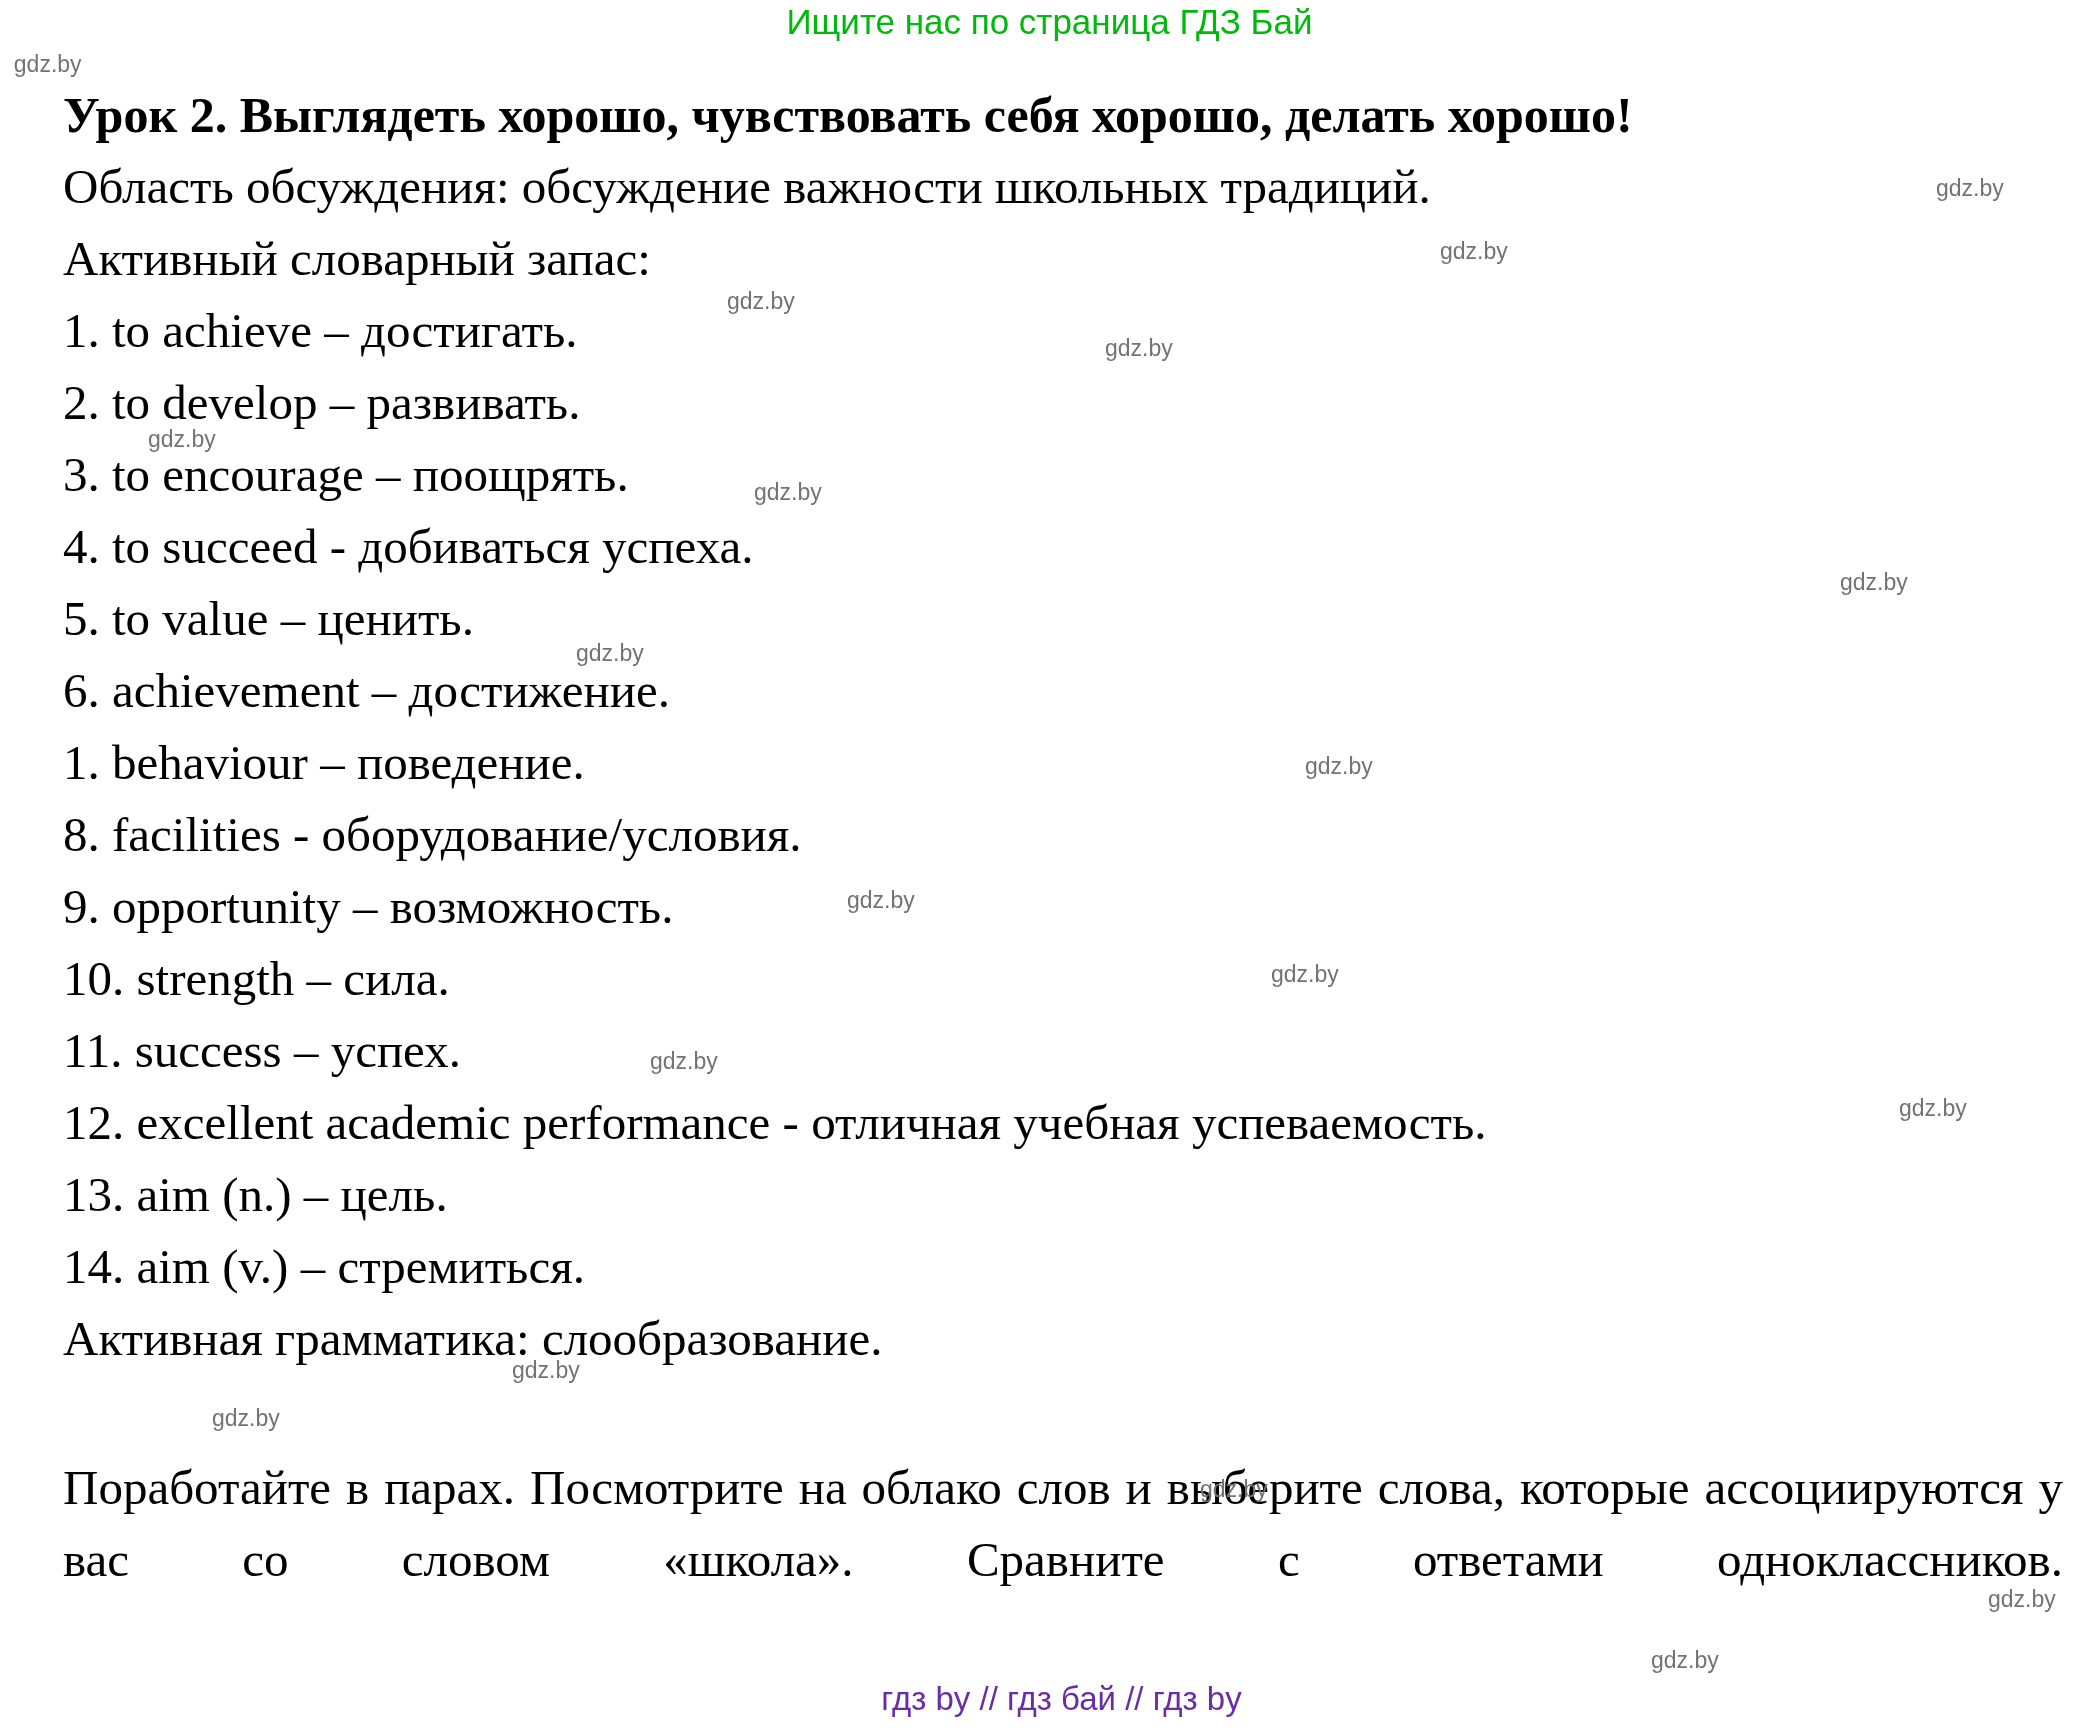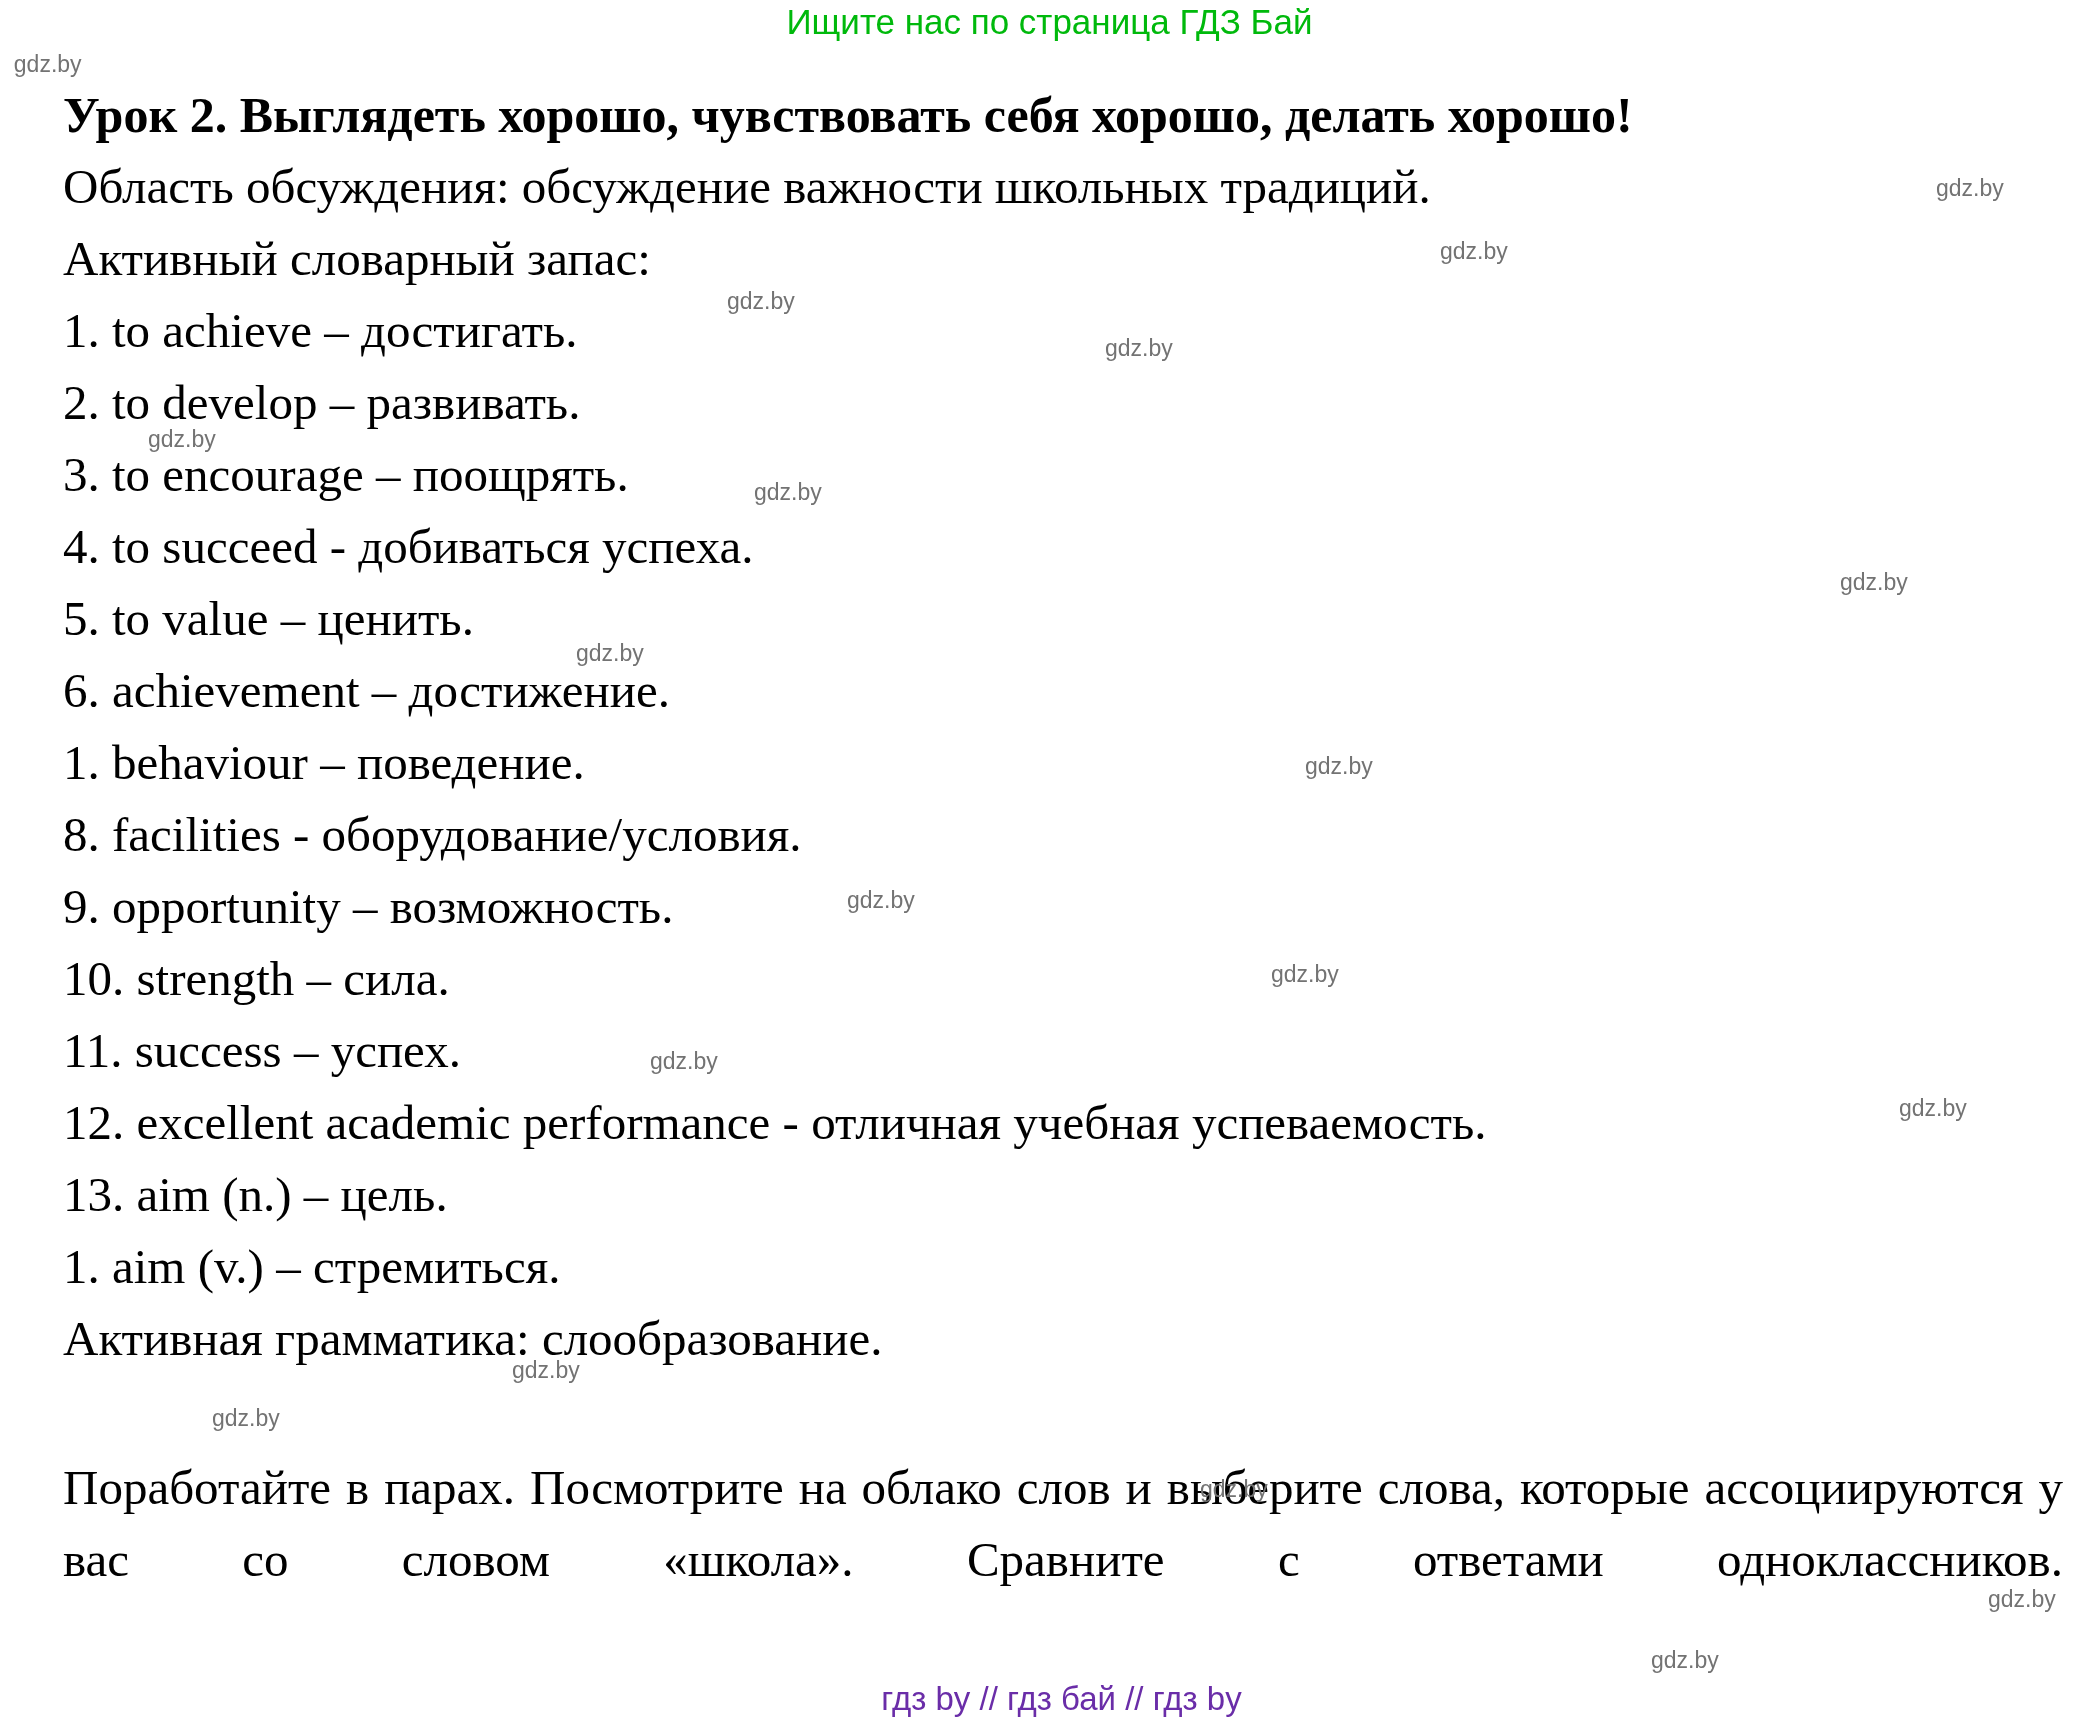--- a/index.html
+++ b/index.html
@@ -88,21 +88,21 @@
   <div class="line">4. to succeed - добиваться успеха.</div>
   <div class="line">5. to value – ценить.</div>
   <div class="line">6. achievement – достижение.</div>
   <div class="line">1. behaviour – поведение.</div>
   <div class="line">8. facilities - оборудование/условия.</div>
   <div class="line">9. opportunity – возможность.</div>
   <div class="line">10. strength – сила.</div>
   <div class="line">11. success – успех.</div>
   <div class="line">12. excellent academic performance - отличная учебная успеваемость.</div>
   <div class="line">13. aim (n.) – цель.</div>
-  <div class="line">1. aim (v.) – стремиться.</div>
+  <div class="line">14. aim (v.) – стремиться.</div>
   <div class="line">Активная грамматика: слообразование.</div>
   <div class="gap"></div>
   <div class="para">Поработайте в парах. Посмотрите на облако слов и выберите слова, которые ассоциируются у вас со словом «школа». Сравните с ответами одноклассников.</div>
 </div>
 
 <div class="footer">гдз by  //  гдз бай  //  гдз by</div>
 
 <span class="wm" style="left:13.8px;  top:51px">gdz.by</span>
 <span class="wm" style="left:1936px;top:175px">gdz.by</span>
 <span class="wm" style="left:1440px;top:238px">gdz.by</span>

